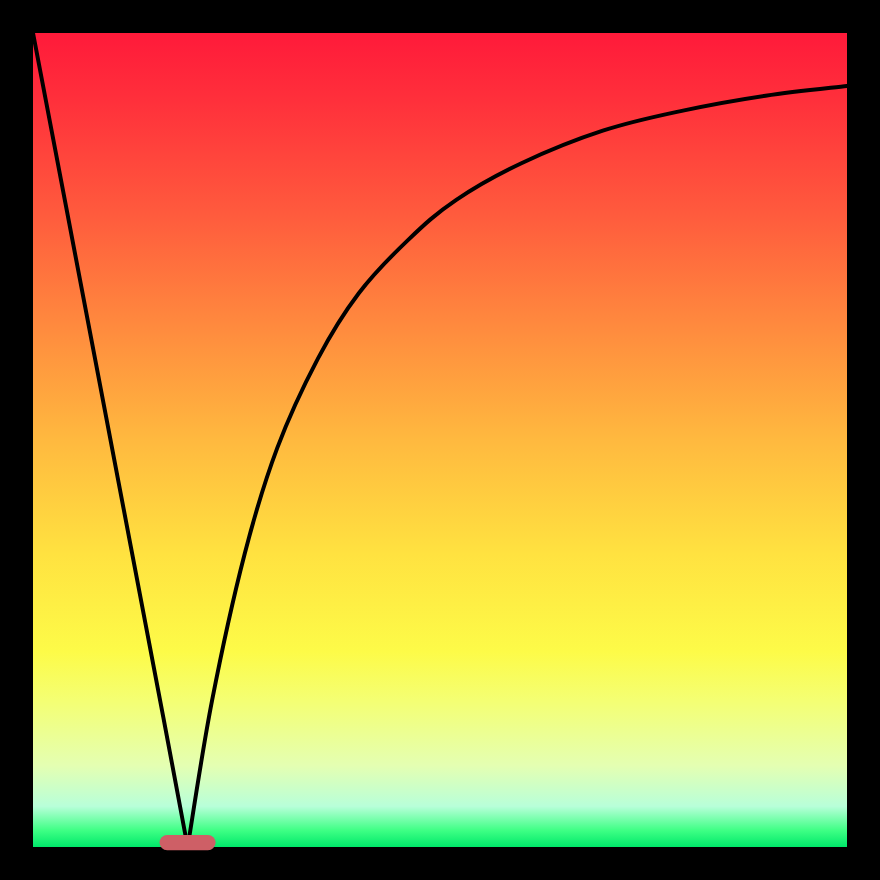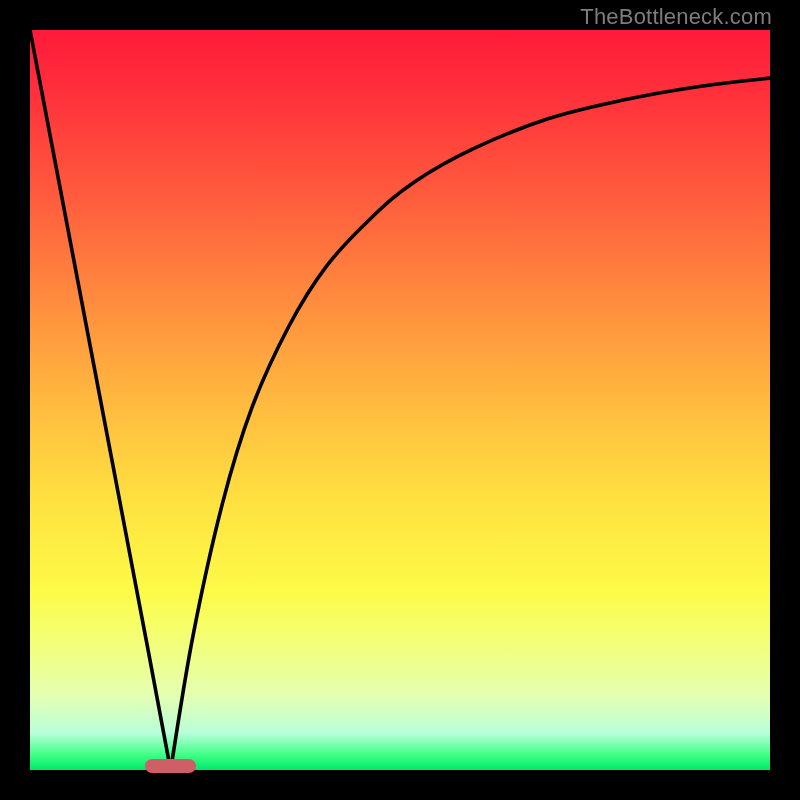--- a/index.html
+++ b/index.html
@@ -59,21 +59,20 @@
     height: 14px;
     border-radius: 9px;
     background: #ce5f66;
   }
 </style>
 </head>
 <body>
 
 <div class="frame">
 
-  <div class="watermark">TheBottleneck.com</div>
 
   <div class="plot-area">
     <svg class="curve" viewBox="0 0 740 740" preserveAspectRatio="none">
       <path id="curve-left" fill="none" stroke="#000" stroke-width="3.6" stroke-linecap="round" d="M0.00 0.00 L29.60 155.40 L59.20 310.80 L88.80 466.20 L118.40 621.60 L140.60 740.00"></path>
       <path id="curve-right" fill="none" stroke="#000" stroke-width="3.6" stroke-linecap="round" d="M 140.60 740.00 C 144.60 716.02, 153.48 654.75, 162.80 606.80 C 172.12 558.85, 181.74 514.89, 192.40 473.60 C 203.06 432.31, 210.01 409.37, 222.00 377.40 C 233.99 345.43, 245.68 321.31, 259.00 296.00 C 272.32 270.69, 281.35 256.11, 296.00 236.80 C 310.65 217.49, 324.42 204.02, 340.40 188.70 C 356.38 173.38, 366.15 164.35, 384.80 151.70 C 403.45 139.05, 420.02 129.72, 444.00 118.40 C 467.98 107.08, 491.36 97.46, 518.00 88.80 C 544.64 80.14, 565.36 76.03, 592.00 70.30 C 618.64 64.57, 639.36 60.98, 666.00 56.98 C 692.64 52.98, 726.68 49.70, 740.00 48.10"></path>
     </svg>
     <div id="marker" class="marker" style="left: 114.7px; width: 51.8px; bottom: -3px;"></div>
   </div>
 
 </div>

